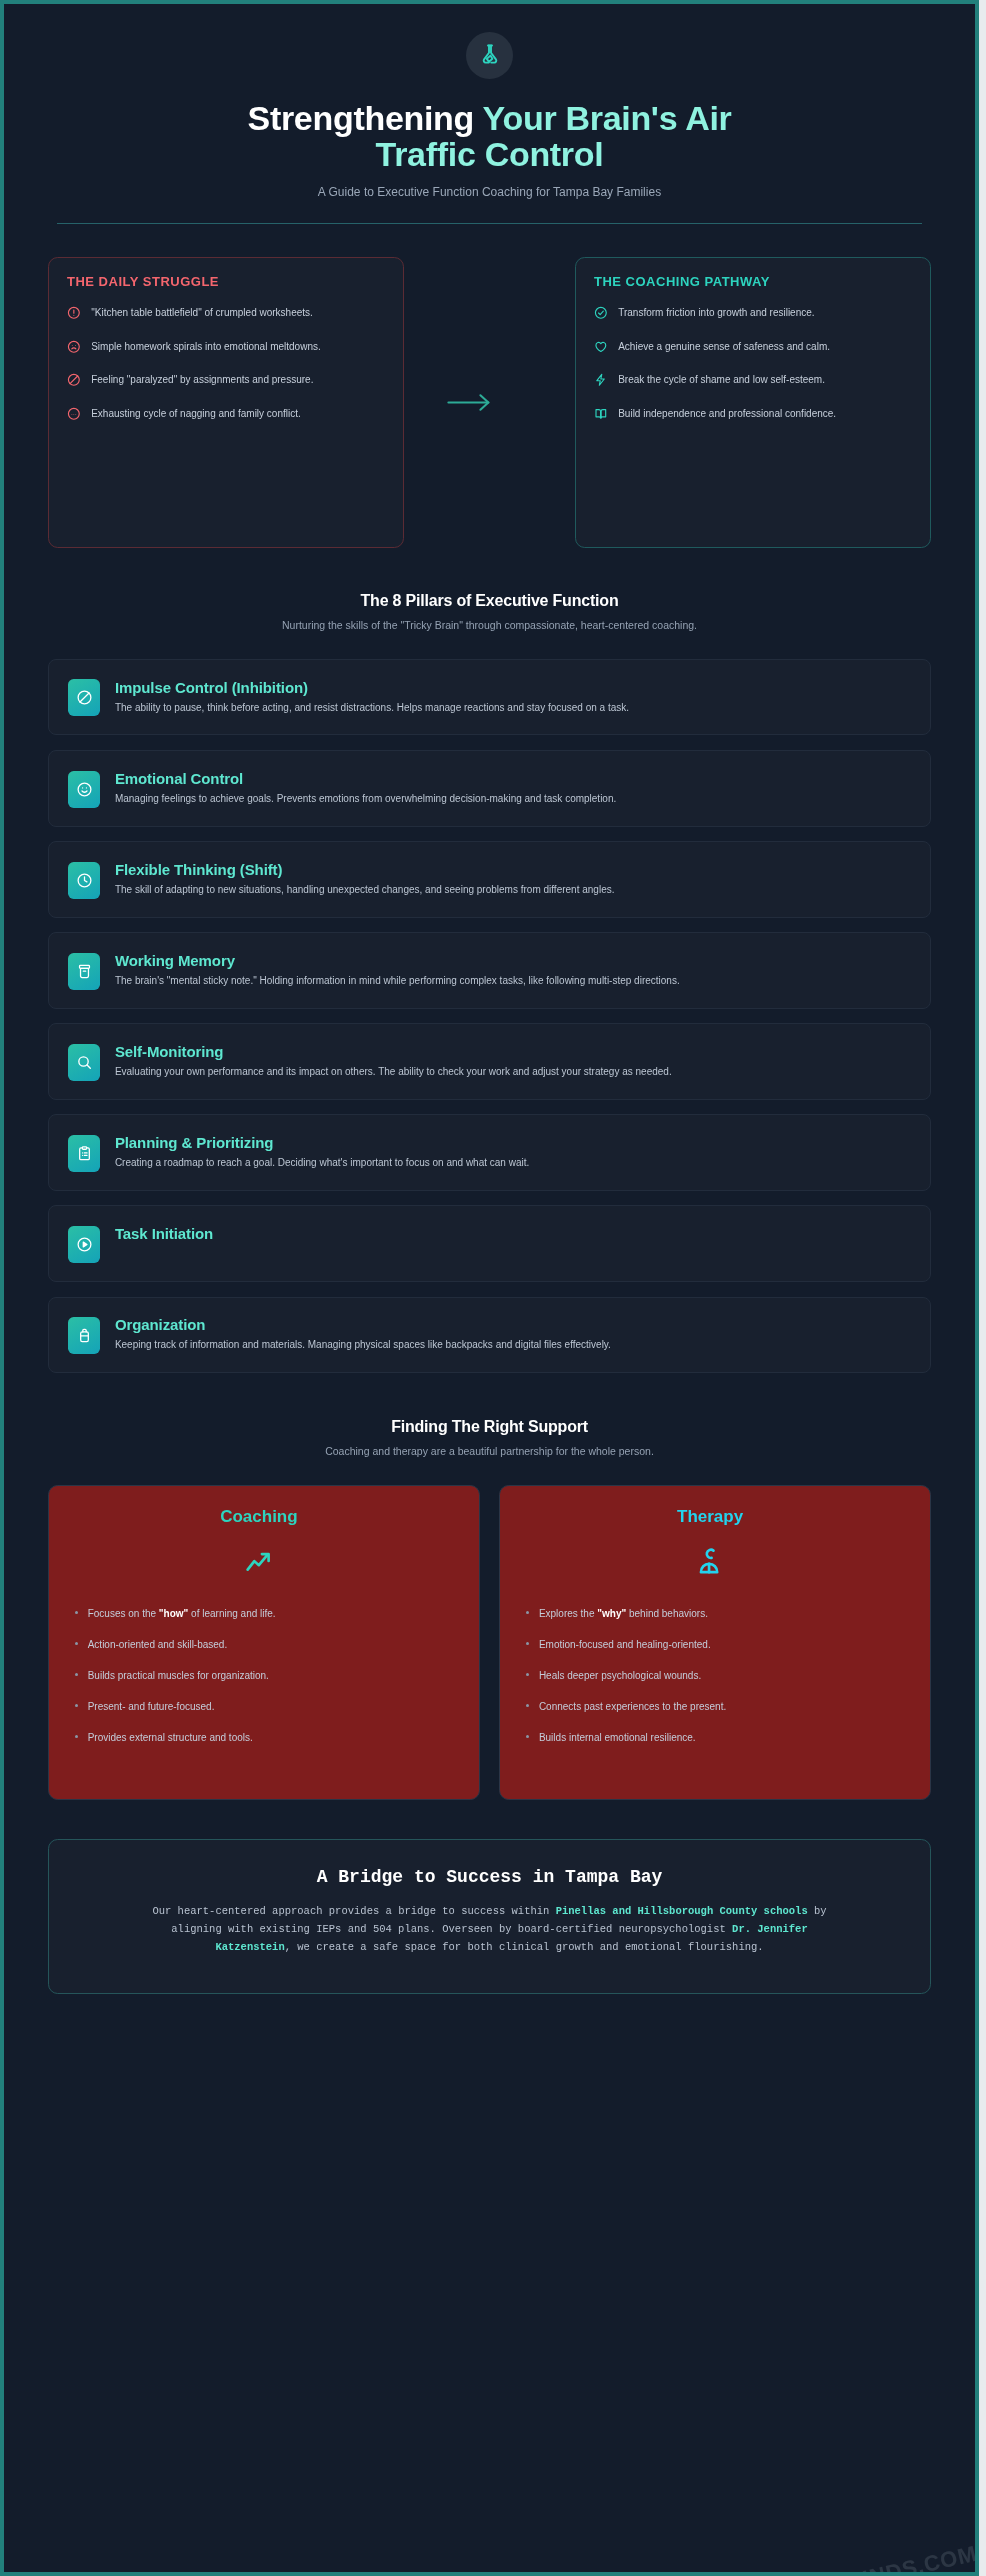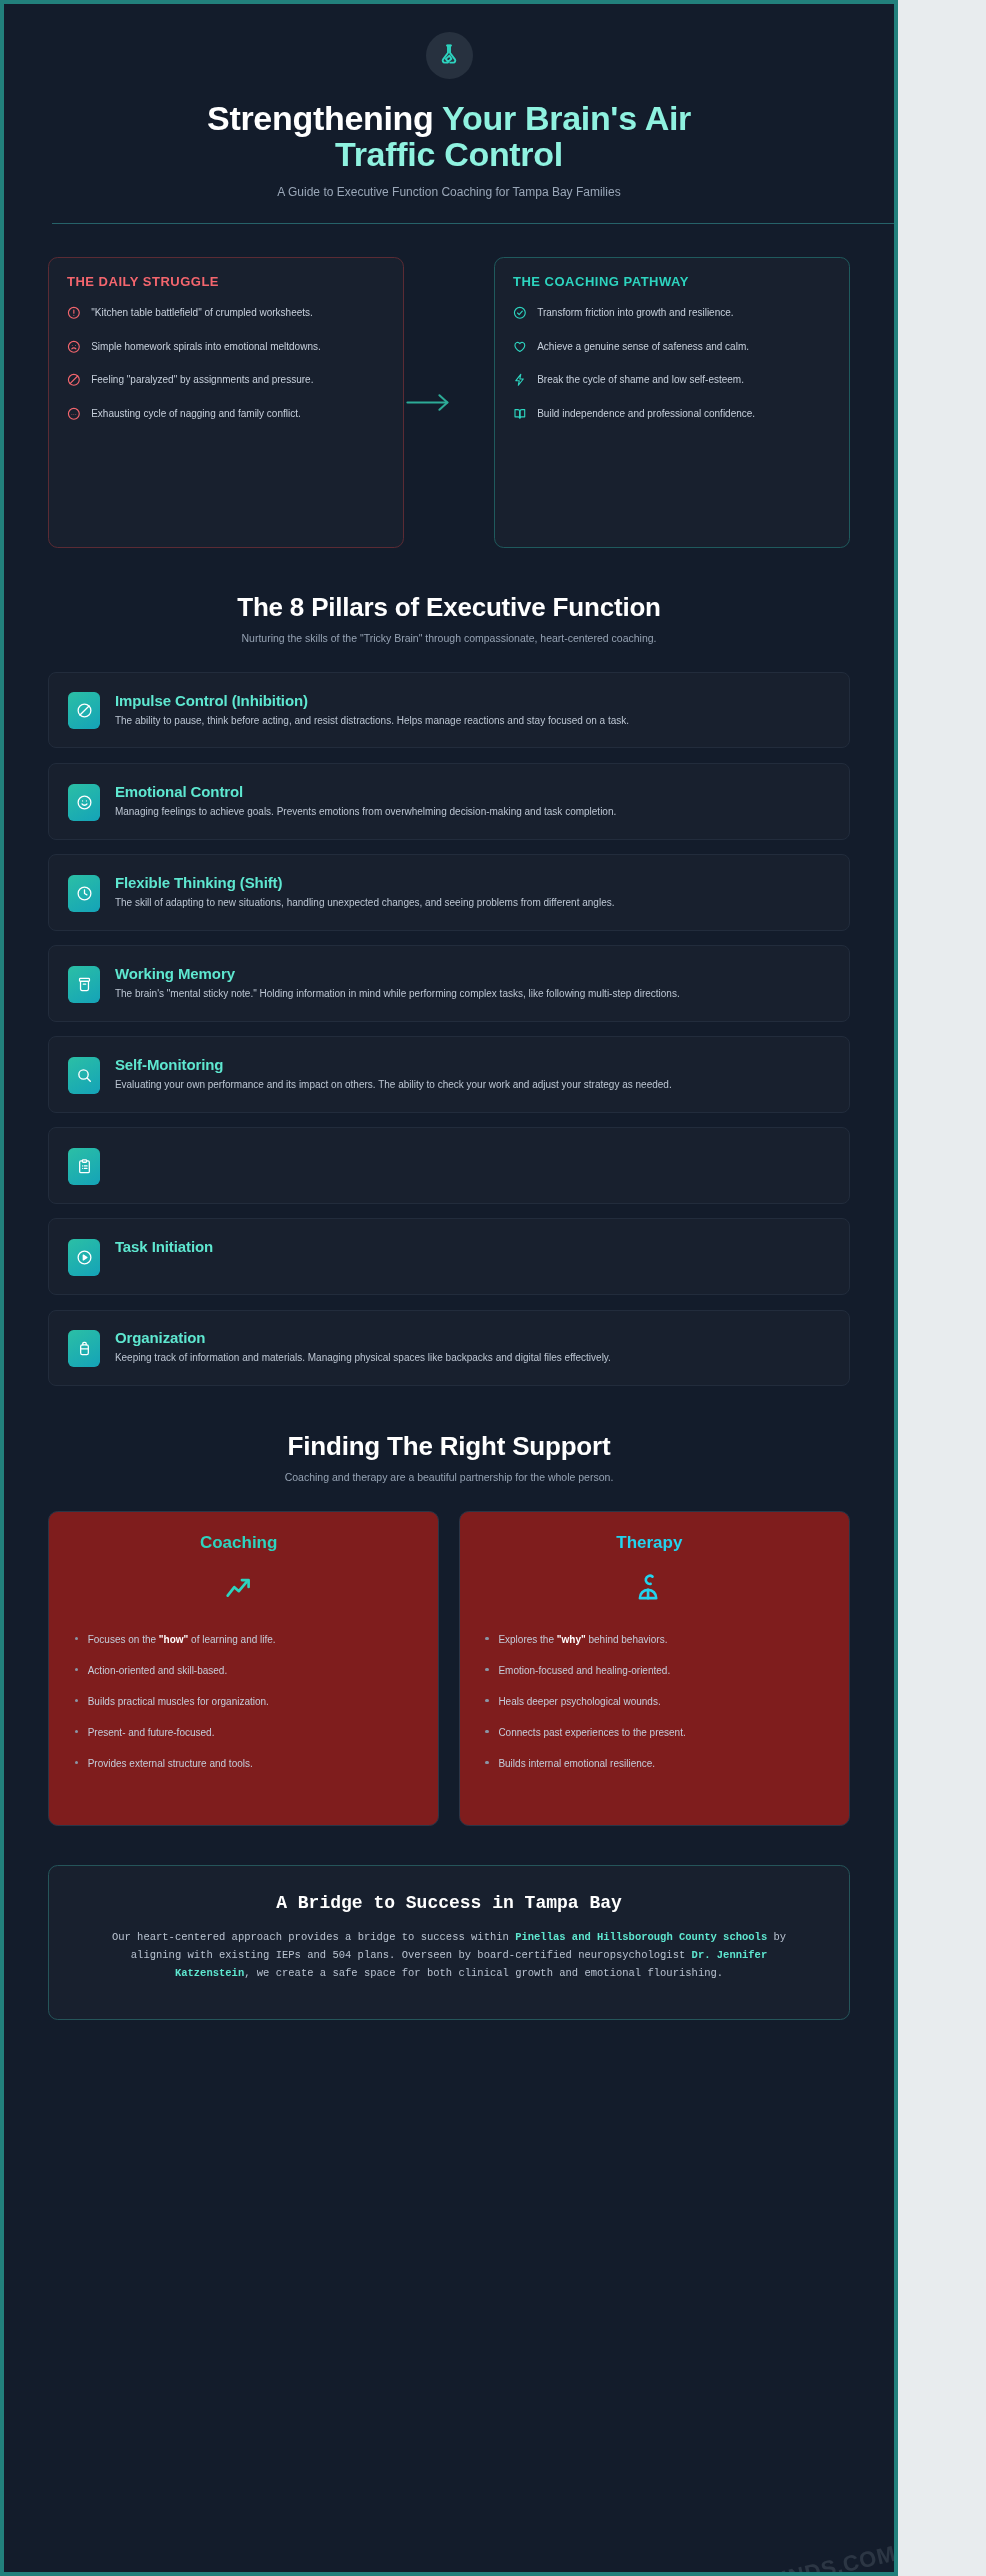--- a/index.html
+++ b/index.html
@@ -4,21 +4,21 @@
 <style>
   * { box-sizing: border-box; margin: 0; padding: 0; }
 
   html, body {
     background: #e8ecee;
     font-family: "Liberation Sans", sans-serif;
   }
 
   .page {
     position: relative;
-    width: 898px;
+    width: 979px;
     min-height: 2576px;
     background: #131c2b;
     border: 4px solid #22807c;
     overflow: hidden;
   }
 
   
   .header {
     padding: 27.5px 48px 0 48px;
     text-align: center;
@@ -111,21 +111,21 @@
     flex: 1 1 auto;
     display: flex;
     align-items: center;
     justify-content: center;
   }
   .arrow-col svg { display: block; }
 
   
   .section-head { text-align: center; }
   .section-title {
-    font-size: 26px;
+    font-size: 16px;
     font-weight: 700;
     font-stretch: condensed;
     color: #ffffff;
     letter-spacing: -0.2px;
   }
   .section-sub {
     margin-top: 9px;
     font-size: 10.5px;
     color: #95a2b3;
   }
@@ -497,20 +497,24 @@
           <svg width="17" height="17" viewBox="0 0 24 24" fill="none" stroke="#ffffff" stroke-width="1.8" stroke-linecap="round" stroke-linejoin="round">
             <path d="M9 4.2H7a1.8 1.8 0 0 0-1.8 1.8v13A1.8 1.8 0 0 0 7 20.8h10a1.8 1.8 0 0 0 1.8-1.8V6A1.8 1.8 0 0 0 17 4.2h-2"></path>
             <rect x="9" y="2.6" width="6" height="3.4" rx="1.1"></rect>
             <circle cx="9.2" cy="11.2" r="0.8" fill="#fff" stroke="none"></circle>
               <path d="M11.6 11.2h4"></path>
             <circle cx="9.2" cy="14.6" r="0.8" fill="#fff" stroke="none"></circle>
               <path d="M11.6 14.6h4"></path>
           </svg>
         </span>
       </div>
+      <div class="pillar-body">
+        <div class="pillar-title">Planning &amp; Prioritizing</div>
+        <div class="pillar-desc">Creating a roadmap to reach a goal. Deciding what's important to focus on and what can wait.</div>
+      </div>
     </div>
 
     <div class="pillar">
       <div class="pillar-badge">
         <span>
           <svg width="17" height="17" viewBox="0 0 24 24" fill="none" stroke="#ffffff" stroke-width="1.8" stroke-linecap="round" stroke-linejoin="round">
             <circle cx="12" cy="12" r="9"></circle>
               <path d="M10.3 8.6l5.2 3.4-5.2 3.4z" fill="#fff"></path>
           </svg>
         </span>

